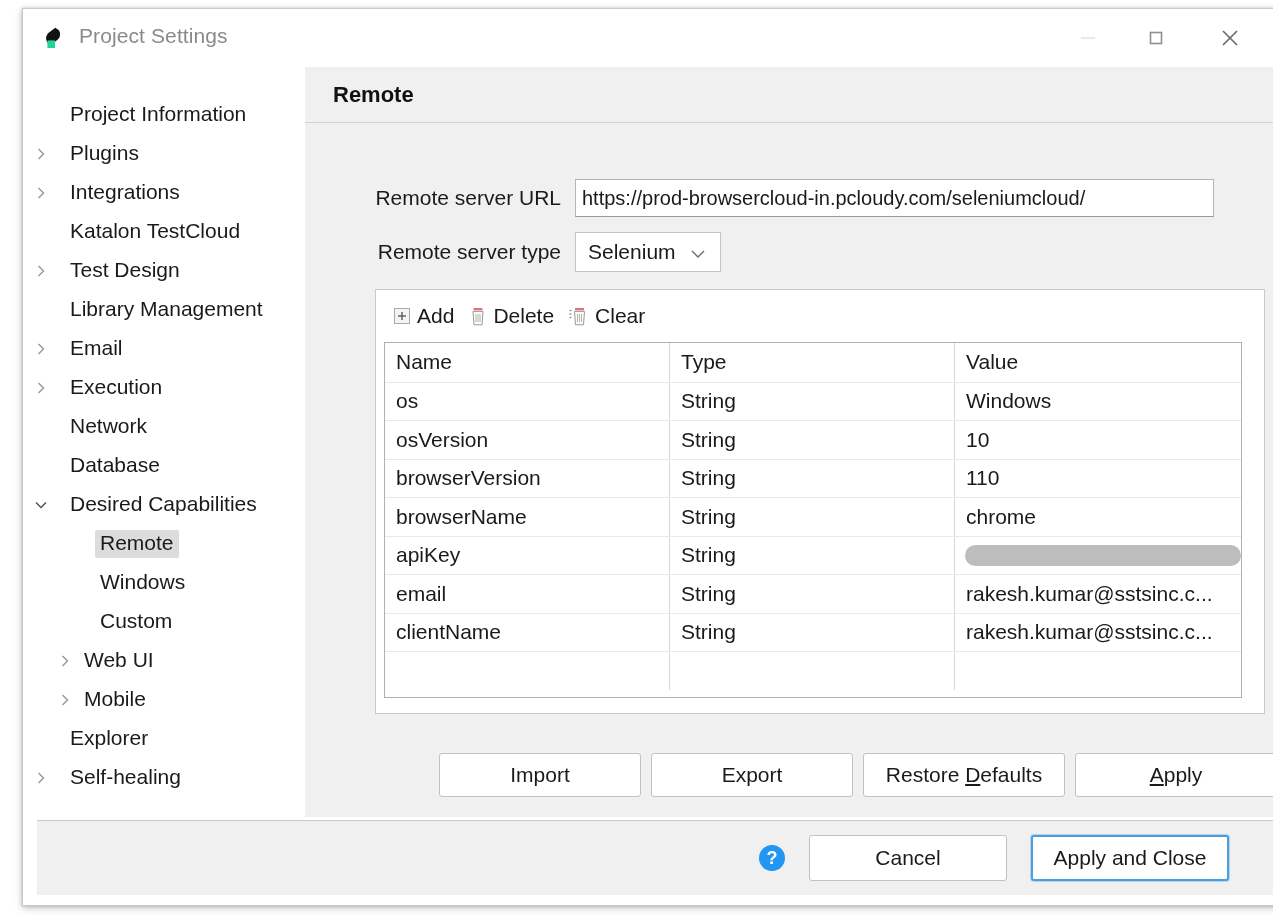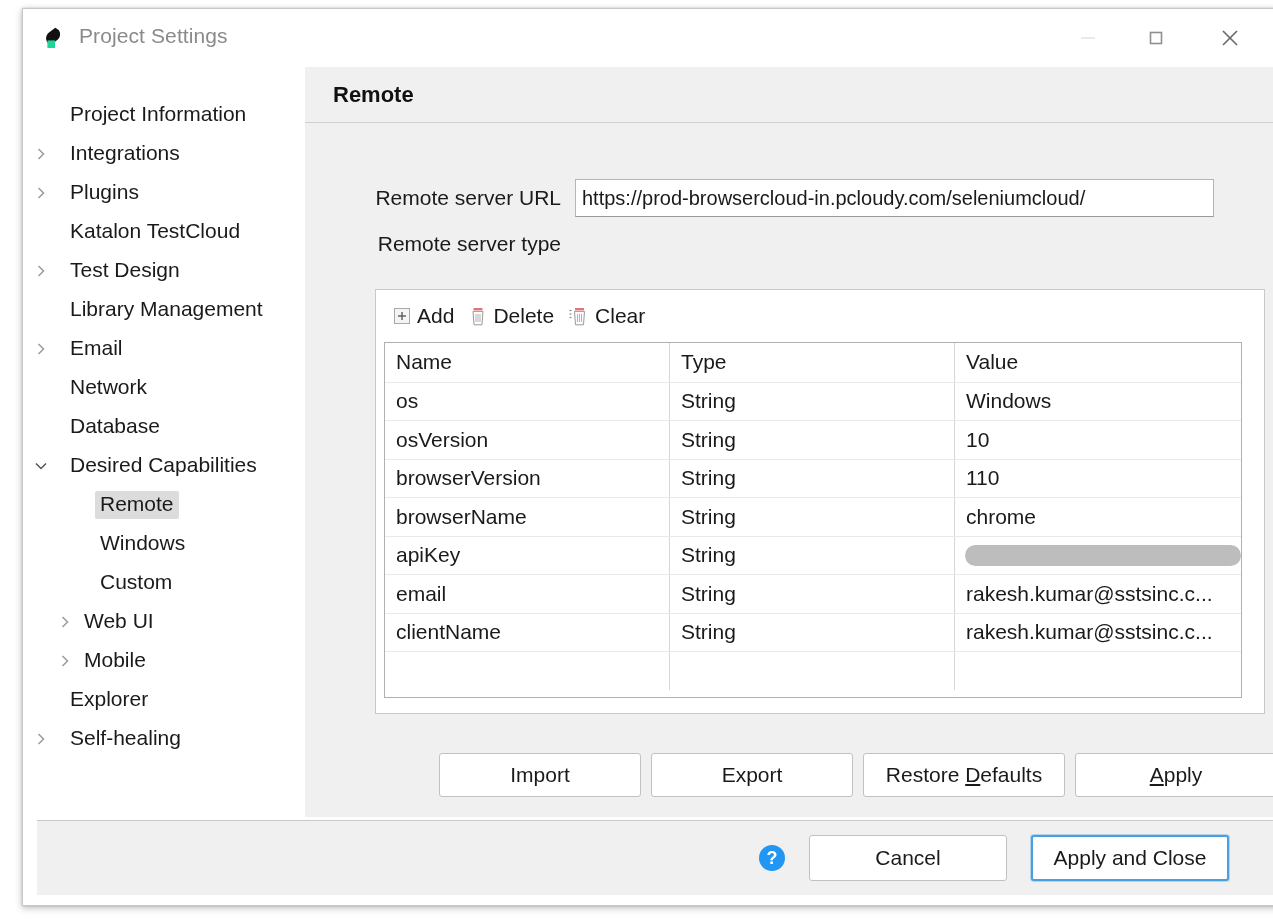--- a/index.html
+++ b/index.html
@@ -267,31 +267,31 @@
             </svg>
           </span>
           <span class="nav-label">Project Information</span>
         </div>
         <div class="nav-row lvl1">
           <span class="arrow">
             <svg width="14" height="14" viewBox="0 0 14 14">
               <polyline points="4.5,2 9.5,7 4.5,12" fill="none" stroke="#9b9b9b" stroke-width="1.5"></polyline>
             </svg>
           </span>
+          <span class="nav-label">Plugins</span>
+        </div>
+        <div class="nav-row lvl1">
+          <span class="arrow">
+            <svg width="14" height="14" viewBox="0 0 14 14">
+              <polyline points="4.5,2 9.5,7 4.5,12" fill="none" stroke="#9b9b9b" stroke-width="1.5"></polyline>
+            </svg>
+          </span>
           <span class="nav-label">Integrations</span>
         </div>
         <div class="nav-row lvl1">
-          <span class="arrow">
-            <svg width="14" height="14" viewBox="0 0 14 14">
-              <polyline points="4.5,2 9.5,7 4.5,12" fill="none" stroke="#9b9b9b" stroke-width="1.5"></polyline>
-            </svg>
-          </span>
-          <span class="nav-label">Plugins</span>
-        </div>
-        <div class="nav-row lvl1">
           <span class="arrow none">
             <svg width="14" height="14" viewBox="0 0 14 14">
               <polyline points="4.5,2 9.5,7 4.5,12" fill="none" stroke="#9b9b9b" stroke-width="1.5"></polyline>
             </svg>
           </span>
           <span class="nav-label">Katalon TestCloud</span>
         </div>
         <div class="nav-row lvl1">
           <span class="arrow">
             <svg width="14" height="14" viewBox="0 0 14 14">
@@ -308,20 +308,28 @@
           </span>
           <span class="nav-label">Library Management</span>
         </div>
         <div class="nav-row lvl1">
           <span class="arrow">
             <svg width="14" height="14" viewBox="0 0 14 14">
               <polyline points="4.5,2 9.5,7 4.5,12" fill="none" stroke="#9b9b9b" stroke-width="1.5"></polyline>
             </svg>
           </span>
           <span class="nav-label">Email</span>
+        </div>
+        <div class="nav-row lvl1">
+          <span class="arrow">
+            <svg width="14" height="14" viewBox="0 0 14 14">
+              <polyline points="4.5,2 9.5,7 4.5,12" fill="none" stroke="#9b9b9b" stroke-width="1.5"></polyline>
+            </svg>
+          </span>
+          <span class="nav-label">Execution</span>
         </div>
         <div class="nav-row lvl1">
           <span class="arrow none">
             <svg width="14" height="14" viewBox="0 0 14 14">
               <polyline points="4.5,2 9.5,7 4.5,12" fill="none" stroke="#9b9b9b" stroke-width="1.5"></polyline>
             </svg>
           </span>
           <span class="nav-label">Network</span>
         </div>
         <div class="nav-row lvl1">
@@ -404,20 +412,28 @@
         <span id="main-header-title">Remote</span>
       </div>
 
       <div class="field-row" id="url-row">
         <div class="field-label">Remote server URL</div>
         <div id="url-input">https://prod-browsercloud-in.pcloudy.com/seleniumcloud/</div>
       </div>
 
       <div class="field-row" id="type-row">
         <div class="field-label">Remote server type</div>
+        <div id="type-select">
+          <span>Selenium</span>
+          <span class="chev">
+            <svg width="16" height="10" viewBox="0 0 16 10">
+                <polyline points="2,2 8,8 14,2" fill="none" stroke="#6a6a6a" stroke-width="1.4"></polyline>
+              </svg>
+          </span>
+        </div>
       </div>
 
       <div id="cap-group">
 
         <div id="cap-toolbar">
           <div class="tool-btn">
             <svg width="20" height="20" viewBox="0 0 20 20">
               <rect x="2.5" y="2.5" width="15" height="15" fill="#f4f4f4" stroke="#a9a9a9" stroke-width="1"></rect>
               <line x1="6" y1="10" x2="14" y2="10" stroke="#5a5a5a" stroke-width="1.4"></line>
               <line x1="10" y1="6" x2="10" y2="14" stroke="#5a5a5a" stroke-width="1.4"></line>

